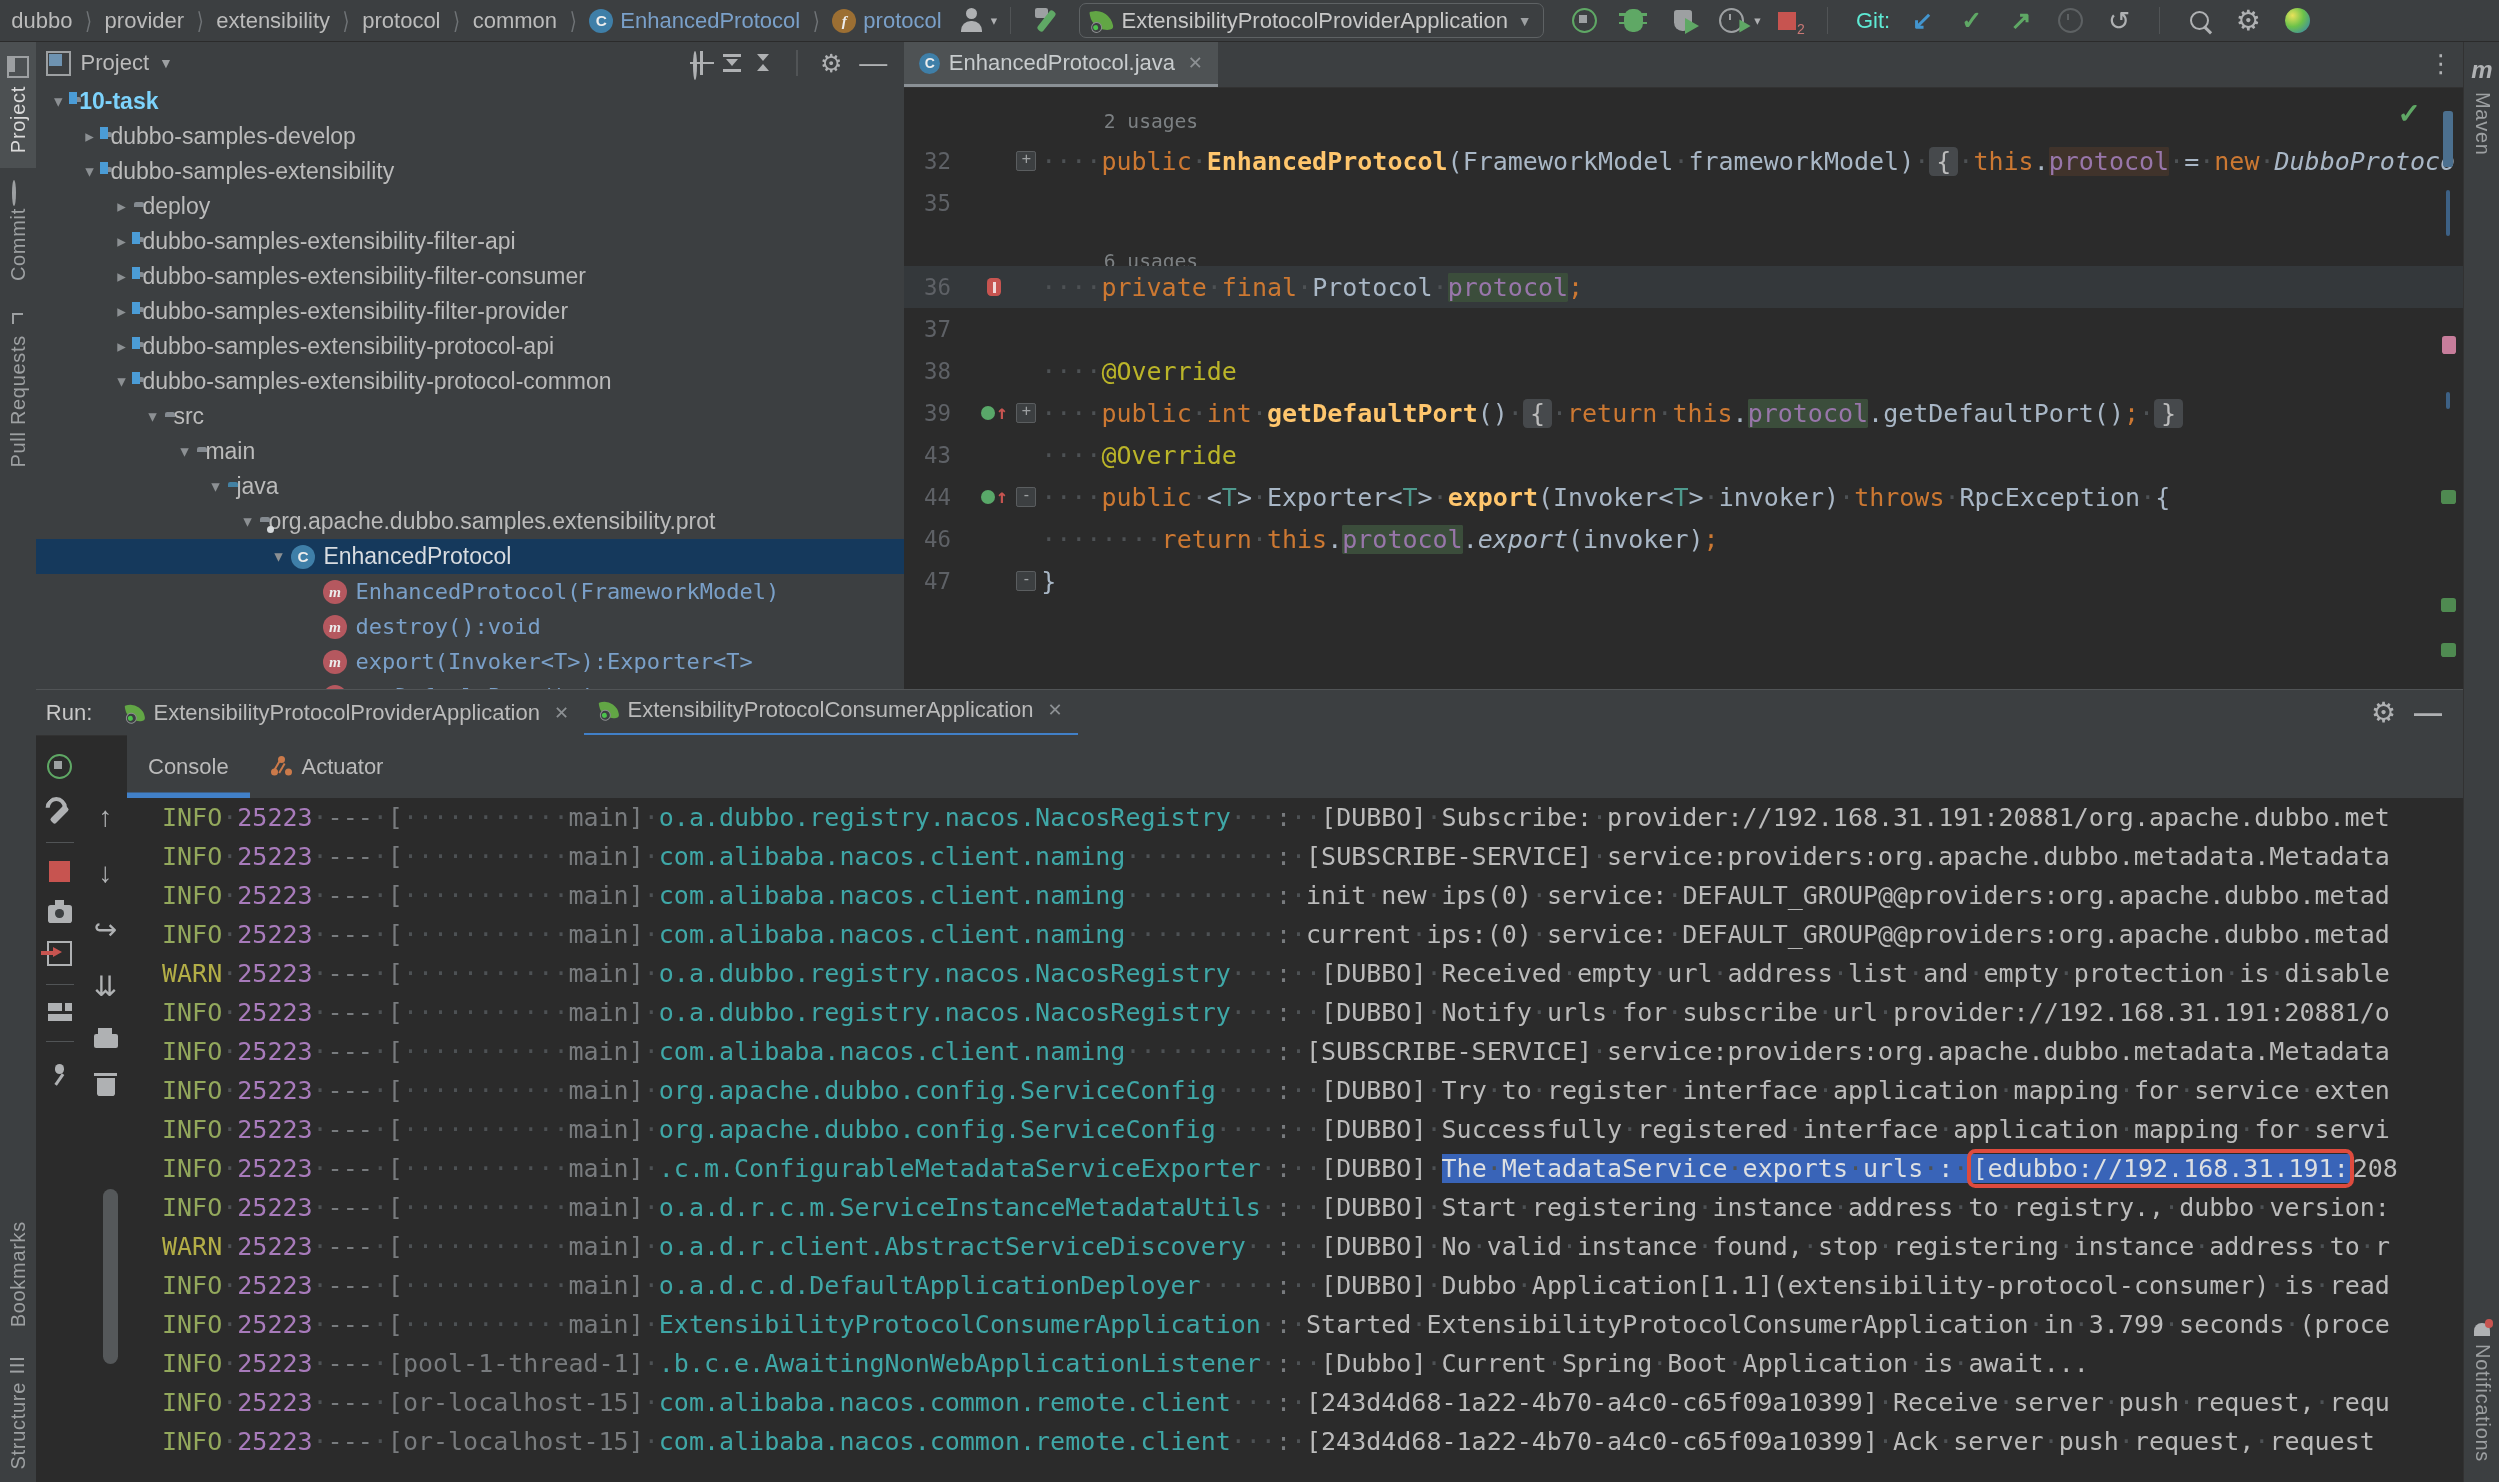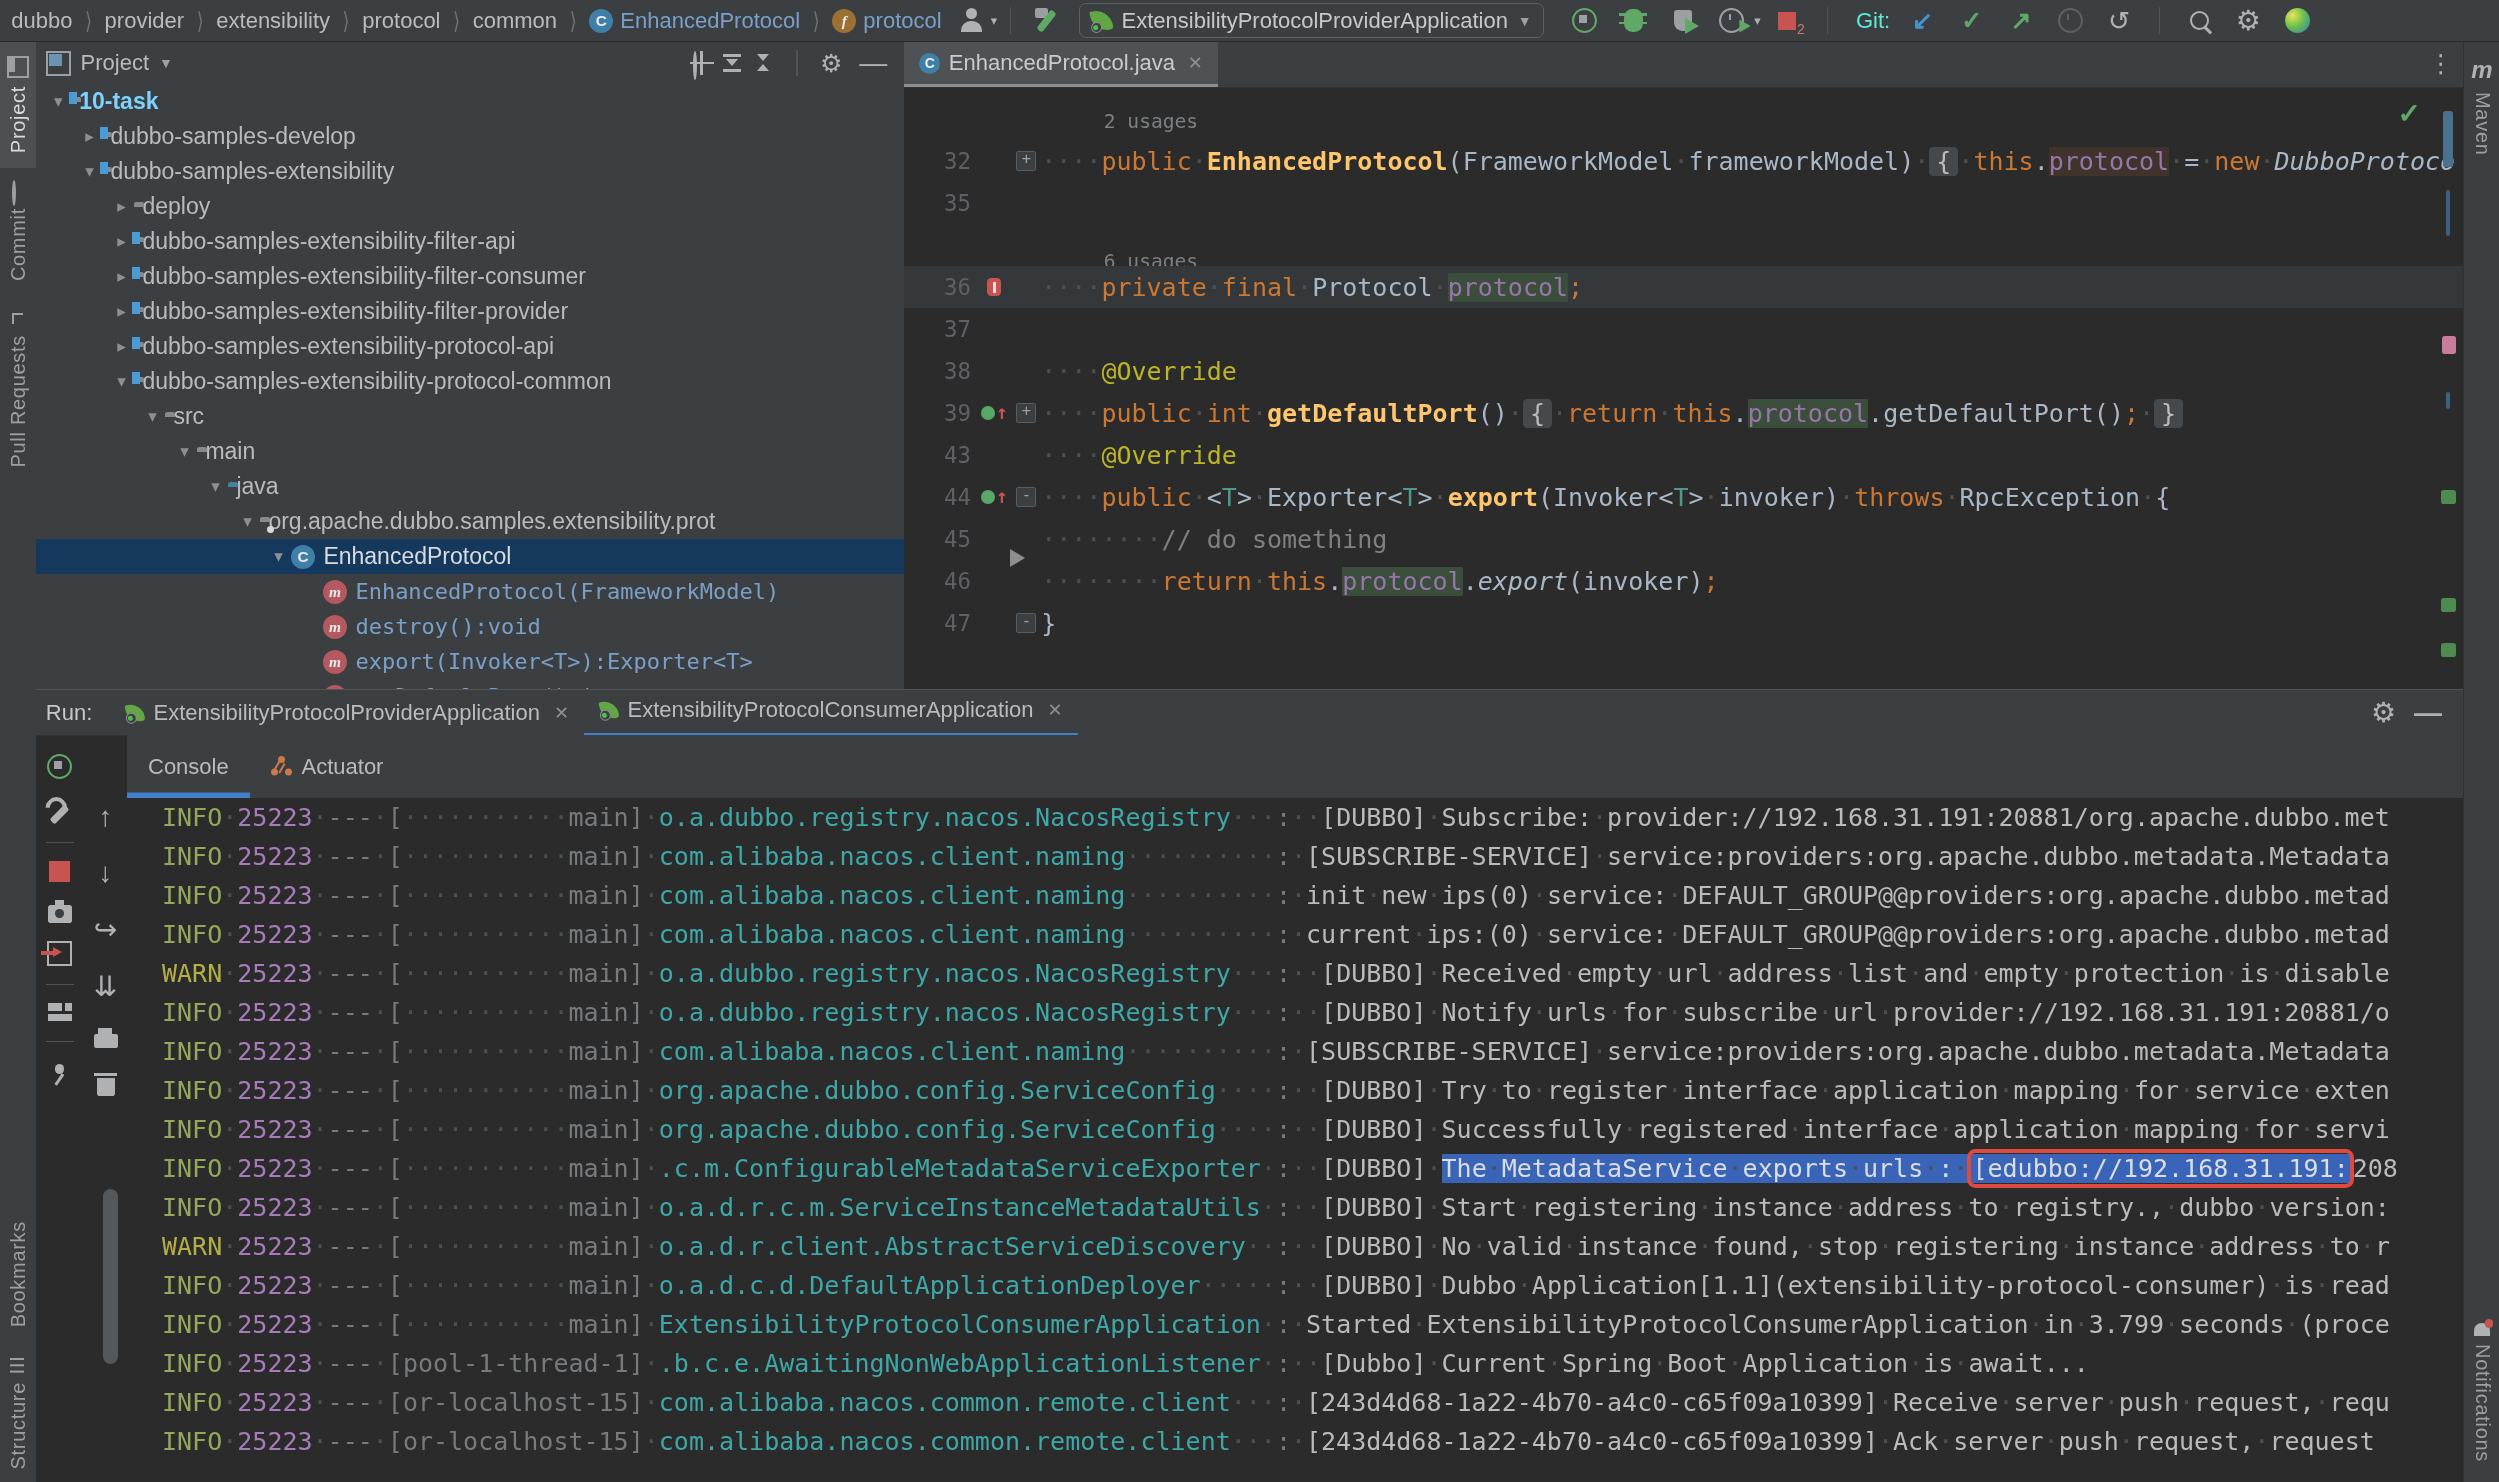--- a/index.html
+++ b/index.html
@@ -104,21 +104,21 @@
   .tlabel.rootmod{font-weight:bold;color:#7dd3fc}
   
   #editor{left:904px;top:42px;width:1559px;height:647px;background:#2B2B2B;overflow:hidden}
   #tabbar{height:45px;background:#3C3F41;display:flex;align-items:stretch;border-bottom:0.7px solid #323232;position:relative}
   .etab{display:flex;align-items:center;gap:8.4px;background:#4E5254;padding:0 15.4px;border-bottom:3.5px solid #8A9095;color:#C8CCCE;font-size:22px}
   .closex{color:#8C9093;font-size:18px;margin-left:4.2px}
   .tab-more{position:absolute;right:9.8px;top:7px;color:#AFB1B3;font-size:25px}
   #codearea{position:absolute;top:45px;left:0;right:0;bottom:0;padding-top:11.2px;font-family:"DejaVu Sans Mono",monospace;font-size:25px}
   .erow{height:42px;display:flex;align-items:center;white-space:pre;position:relative}
   .erow.cur{background:#34383B}
-  .lnum{width:67px;flex:none;text-align:right;color:#5E6166;font-size:22.4px;padding-right:4.2px}
+  .lnum{width:67px;flex:none;text-align:center;color:#5E6166;font-size:22.4px;padding-right:4.2px}
   .gico{width:38px;flex:none;display:flex;align-items:center;justify-content:center;gap:1.4px}
   .gfold{width:26.6px;flex:none;display:flex;align-items:center;justify-content:center}
   .foldbox{width:18px;height:18px;border:1.4px solid #5B5E60;background:#3C3F41;color:#9DA0A2;font-size:15.4px;line-height:15.4px;text-align:center;border-radius:2.1px}
   .codetxt{padding-left:1.4px}
   .hinttxt{color:#7C8083;font-size:19.6px;font-family:"DejaVu Sans Mono",monospace}
   .kw{color:#CC7832}.decl{color:#FFC66D;font-weight:bold}.pln{color:#A9B7C6}.tp{color:#4E9A8E}
   .ann{color:#BBB529}.cmt{color:#808080}.ws{color:#4D5154}.semi{color:#CC7832}
   .ital{color:#A9B7C6;font-style:italic}
   .fieldw{color:#9876AA;background:#40332B;border-radius:1.4px}
   .fieldg{color:#9876AA;background:#3B4D3B;border-radius:1.4px}
@@ -450,21 +450,20 @@
       <div class="erow"><span class="lnum"></span><span class="gico"></span><span class="gfold"></span><span class="codetxt" style="padding-left: 64px;"><span class="hinttxt">2 usages</span></span></div>
       <div class="erow"><span class="lnum">32</span><span class="gico"></span><span class="gfold"><span class="foldbox">+</span></span><span class="codetxt"><span class="ws">····</span><span class="kw">public</span><span class="ws">·</span><span class="decl">EnhancedProtocol</span><span class="pln">(</span><span class="pln">FrameworkModel</span><span class="ws">·</span><span class="pln">frameworkModel</span><span class="pln">)</span><span class="ws">·</span><span class="fold">{</span><span class="ws">·</span><span class="kw">this</span><span class="pln">.</span><span class="fieldw">protocol</span><span class="ws">·</span><span class="pln">=</span><span class="ws">·</span><span class="kw">new</span><span class="ws">·</span><span class="ital">DubboProtoco</span></span></div>
       <div class="erow"><span class="lnum">35</span><span class="gico"></span><span class="gfold"></span><span class="codetxt"></span></div>
       <div class="erow"><span class="lnum"></span><span class="gico"></span><span class="gfold"></span><span class="codetxt" style="padding-left: 64px; margin-top: 28px;"><span class="hinttxt">6 usages</span></span></div>
       <div class="erow cur"><span class="lnum">36</span><span class="gico"><span class="field-ic"></span></span><span class="gfold"></span><span class="codetxt"><span class="ws">····</span><span class="kw">private</span><span class="ws">·</span><span class="kw">final</span><span class="ws">·</span><span class="pln">Protocol</span><span class="ws">·</span><span class="fieldg">protocol</span><span class="semi">;</span></span></div>
       <div class="erow"><span class="lnum">37</span><span class="gico"></span><span class="gfold"></span><span class="codetxt"></span></div>
       <div class="erow"><span class="lnum">38</span><span class="gico"></span><span class="gfold"></span><span class="codetxt"><span class="ws">····</span><span class="ann">@Override</span></span></div>
       <div class="erow"><span class="lnum">39</span><span class="gico"><span class="ovr-circ"></span><span class="ovr-arrow">↑</span></span><span class="gfold"><span class="foldbox">+</span></span><span class="codetxt"><span class="ws">····</span><span class="kw">public</span><span class="ws">·</span><span class="kw">int</span><span class="ws">·</span><span class="decl">getDefaultPort</span><span class="pln">()</span><span class="ws">·</span><span class="fold">{</span><span class="ws">·</span><span class="kw">return</span><span class="ws">·</span><span class="kw">this</span><span class="pln">.</span><span class="fieldg">protocol</span><span class="pln">.</span><span class="pln">getDefaultPort</span><span class="pln">()</span><span class="semi">;</span><span class="ws">·</span><span class="fold">}</span></span></div>
       <div class="erow"><span class="lnum">43</span><span class="gico"></span><span class="gfold"></span><span class="codetxt"><span class="ws">····</span><span class="ann">@Override</span></span></div>
       <div class="erow"><span class="lnum">44</span><span class="gico"><span class="ovr-circ"></span><span class="ovr-arrow">↑</span></span><span class="gfold"><span class="foldbox">-</span></span><span class="codetxt"><span class="ws">····</span><span class="kw">public</span><span class="ws">·</span><span class="pln">&lt;</span><span class="tp">T</span><span class="pln">&gt;</span><span class="ws">·</span><span class="pln">Exporter&lt;</span><span class="tp">T</span><span class="pln">&gt;</span><span class="ws">·</span><span class="decl">export</span><span class="pln">(</span><span class="pln">Invoker&lt;</span><span class="tp">T</span><span class="pln">&gt;</span><span class="ws">·</span><span class="pln">invoker</span><span class="pln">)</span><span class="ws">·</span><span class="kw">throws</span><span class="ws">·</span><span class="pln">RpcException</span><span class="ws">·</span><span class="pln">{</span></span></div>
-      <div class="erow"><span class="lnum">45</span><span class="gico"></span><span class="gfold"></span><span class="codetxt"><span class="ws">········</span><span class="cmt">// do something</span></span><span class="exec-tri" style="top: 31px;"></span></div>
       <div class="erow"><span class="lnum">46</span><span class="gico"></span><span class="gfold"></span><span class="codetxt"><span class="ws">········</span><span class="kw">return</span><span class="ws">·</span><span class="kw">this</span><span class="pln">.</span><span class="fieldg">protocol</span><span class="pln">.</span><span class="ital">export</span><span class="pln">(</span><span class="pln">invoker</span><span class="pln">)</span><span class="semi">;</span></span></div>
       <div class="erow"><span class="lnum">47</span><span class="gico"></span><span class="gfold"><span class="foldbox">-</span></span><span class="codetxt"><span class="pln">}</span></span></div>
     </div>
 
   <span class="check abs" style="right:42px;top:55px">✓</span>
   <div class="emark abs" style="right:9.8px;top:69px;width:9.8px;height:56px;background:#4C708F"></div>
   <div class="emark abs" style="right:12.6px;top:148px;width:4.2px;height:46px;background:#3D6185"></div>
   <div class="emark abs" style="right:12.6px;top:350px;width:4.2px;height:17px;background:#3D6185"></div>
   <div class="emark abs" style="right:7px;top:294px;width:14px;height:18px;background:#C77D9B"></div>
   <div class="emark abs" style="right:7px;top:448px;width:15.4px;height:14px;background:#4F8A51"></div>

